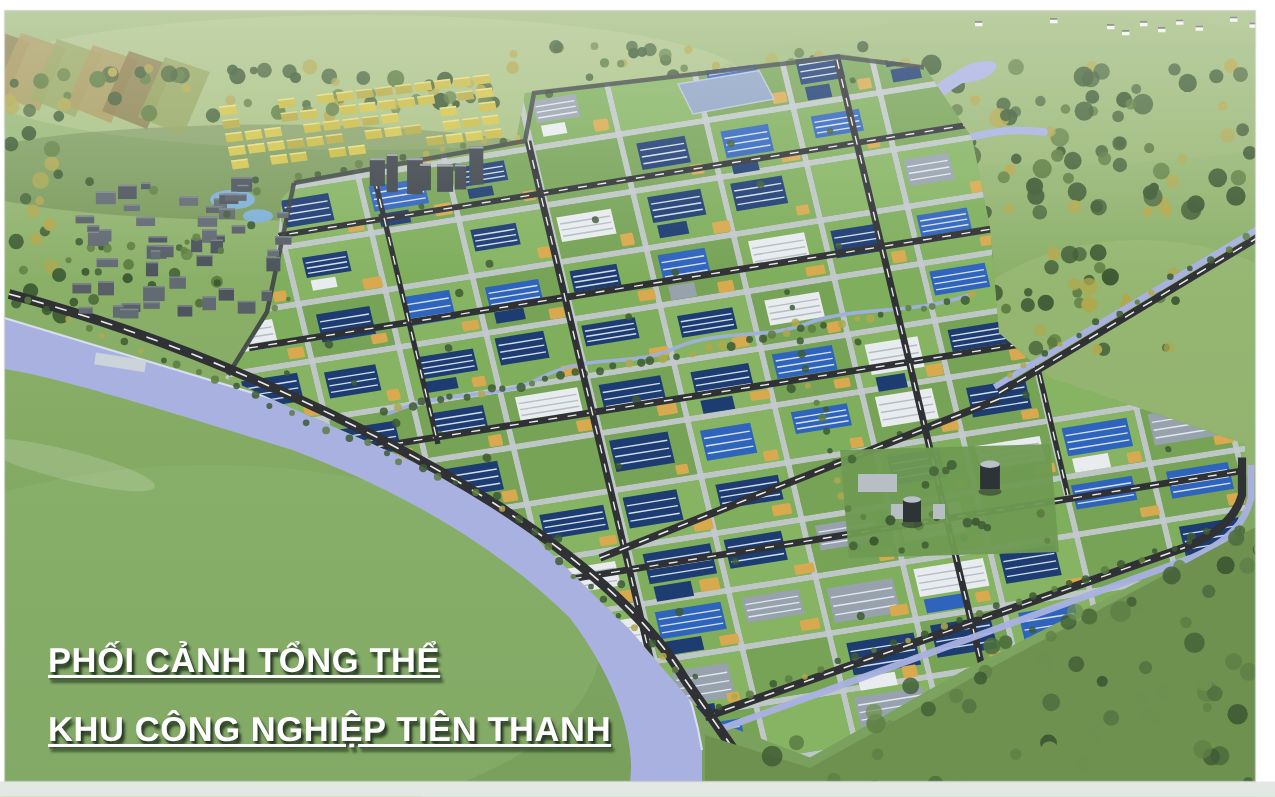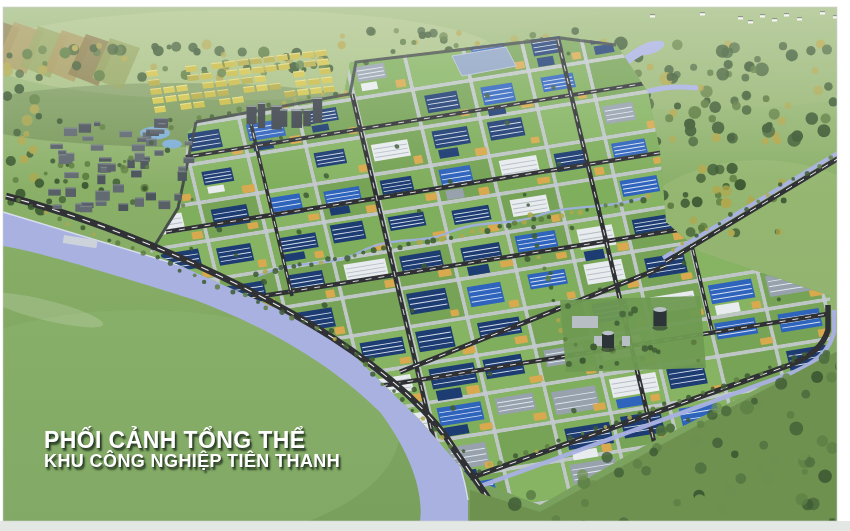--- a/index.html
+++ b/index.html
@@ -1,23 +1,23 @@
 <!DOCTYPE html>
 <html style="--frame: #ffffff; --frame-bottom: #e4e8e4; --grass-top: #a4bd82; --grass-mid: #85ab64; --grass-low: #789f5c; --meadow: #7aa25e; --field-tan: #a8975a; --field-brown: #8a7a4a; --field-olive: #93a35c; --tree-dark: #3d5a33; --tree-olive: #5d7c40; --tree-yellow: #b0a84e; --scrub-base: #6e9150; --scrub-dark: #4e6f3e; --river: #a9b1e1; --river-edge: #dfe3f6; --road-dark: #2f3134; --road-line: #ffffff; --street-light: #c3c9ce; --zone-green: #7dab5d; --lot-green-a: #7fae5c; --lot-green-b: #86b463; --lot-green-c: #76a356; --roof-navy: #1d3c72; --roof-blue: #2f64bd; --roof-gray: #97a2ad; --roof-white: #e8ecef; --roof-stripe: #e9eef8; --roof-stripe-dark: #aeb7c1; --office-tan: #d8a94e; --housing-yellow: #d3c54d; --town-gray: #585f67; --town-dark: #3e454c; --town-light: #868e96; --pond-blue: #7fb0d6; --lake-gray: #8ea3c4; --tank-dark: #2c3438; --tank-top: #b9c2c8; --shed-gray: #b7bec4; --house-white: #f2f3ee; --house-roof: #6b6f66; --text: #ffffff;"><head>
 <meta charset="utf-8">
 <style>
   html,body{margin:0;padding:0;background:#ffffff;}
   .frame{position:relative;width:850px;height:531px;background:#fff;overflow:hidden;
          font-family:"Liberation Sans",sans-serif;}
   .scene-svg{position:absolute;left:0;top:0;}
-  .caption{position:absolute;left:44px;top:429px;color:var(--text,#fff);
-           font-weight:700;letter-spacing:.4px;line-height:1;}
+  .caption{position:absolute;left:32px;top:429px;color:var(--text,#fff);
+           font-weight:700;letter-spacing:.4px;line-height:1;text-decoration:underline;}
   .caption .l1{font-size:23px;
      text-shadow:2px 3px 2px rgba(32,48,30,.85),1px 1px 1px rgba(32,48,30,.6);}
-  .caption .l2{font-size:18px;
+  .caption .l2{font-size:23px;margin-top:23px;
      text-shadow:2px 3px 2px rgba(32,48,30,.85),1px 1px 1px rgba(32,48,30,.6);}
 </style>
 </head>
 <body>
 
 <div class="frame">
 
   <svg id="scene-svg" class="scene-svg" width="850" height="531" viewBox="0 0 850 531">
     <defs>
       <linearGradient id="bgG" x1="0" y1="0" x2="0" y2="1">

